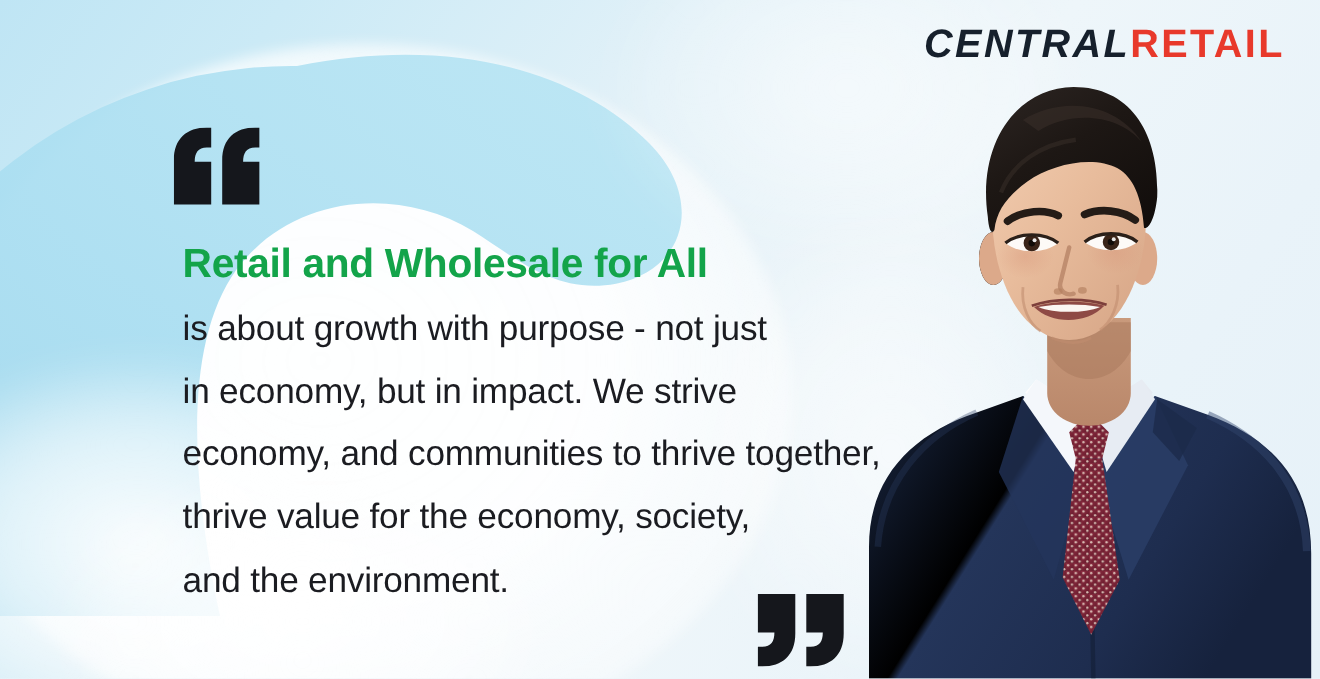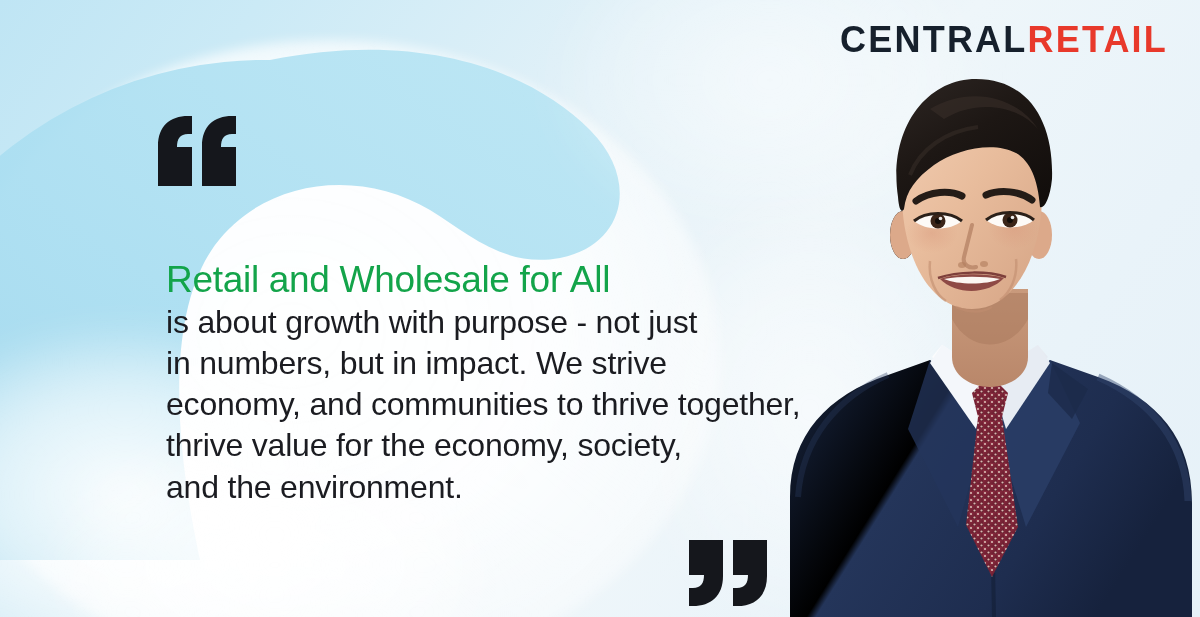--- a/index.html
+++ b/index.html
@@ -48,38 +48,38 @@
 
   
   .bg-arc { left:0; top:0; width:1200px; height:617px; }
 
   
   .logo {
     position:absolute; right:32px; top:22px;
     font-size:36px; font-weight:bold; letter-spacing:2.2px;
     white-space:nowrap; line-height:1;
   }
-  .logo .central { color:#16202c; }
+  .logo .central { color:#16202c;font-style:italic; }
   .logo .retail  { color:#e8392b; }
 
   
   .quote-open  { position:absolute; left:158px; top:116px; }
   .quote-close { position:absolute; left:688px; top:540px; }
 
   
   .quote-block { position:absolute; left:166px; top:218px; width:640px; }
   .headline {
-    color:#13a44a; font-size:37px; font-weight:normal;
-    letter-spacing:-0.3px; line-height:1.18; white-space:nowrap;margin-top:40px;
+    color:#13a44a; font-size:37px; font-weight:bold;
+    letter-spacing:-0.3px; line-height:1.18; white-space:nowrap;
   }
   .bodytext {
     color:#1b1c21; font-size:32px; font-weight:normal;
     line-height:1.29; letter-spacing:-0.2px;
   }
-  .bodytext .ln { display:block; white-space:nowrap; }
+  .bodytext .ln { display:block; white-space:nowrap;margin-top:16px; }
 
   
   .portrait { position:absolute; right:0; bottom:0; width:420px; height:560px; }
 </style>
 </head>
 <body>
 
 <div class="banner">
 
   <div class="bg-layer bg-ellipse"></div>
@@ -118,21 +118,21 @@
 
   <svg class="quote-open" width="78" height="72" viewBox="0 0 78 72">
     <path d="M0 30 C0 10 12 0 30 0 L34 0 L34 18 L30 18 C22 18 19 23 19 31 L34 31 L34 70 L0 70 Z" fill="#15171c"></path>
     <path d="M44 30 C44 10 56 0 74 0 L78 0 L78 18 L74 18 C66 18 63 23 63 31 L78 31 L78 70 L44 70 Z" fill="#15171c"></path>
   </svg>
 
   <div class="quote-block">
     <div class="headline">Retail and Wholesale for All</div>
     <div class="bodytext">
       <span class="ln">is about growth with purpose - not just</span>
-      <span class="ln">in numbers, but in impact. We strive</span>
+      <span class="ln">in economy, but in impact. We strive</span>
       <span class="ln">economy, and communities to thrive together,</span>
       <span class="ln">thrive value for the economy, society,</span>
       <span class="ln">and the environment.</span>
     </div>
   </div>
 
   <svg class="quote-close" width="80" height="66" viewBox="0 0 80 66">
     <path d="M35 36 C35 56 23 66 5 66 L1 66 L1 48 L5 48 C13 48 16 43 16 35 L1 35 L1 0 L35 0 Z" fill="#15171c"></path>
     <path d="M79 36 C79 56 67 66 49 66 L45 66 L45 48 L49 48 C57 48 60 43 60 35 L45 35 L45 0 L79 0 Z" fill="#15171c"></path>
   </svg>

